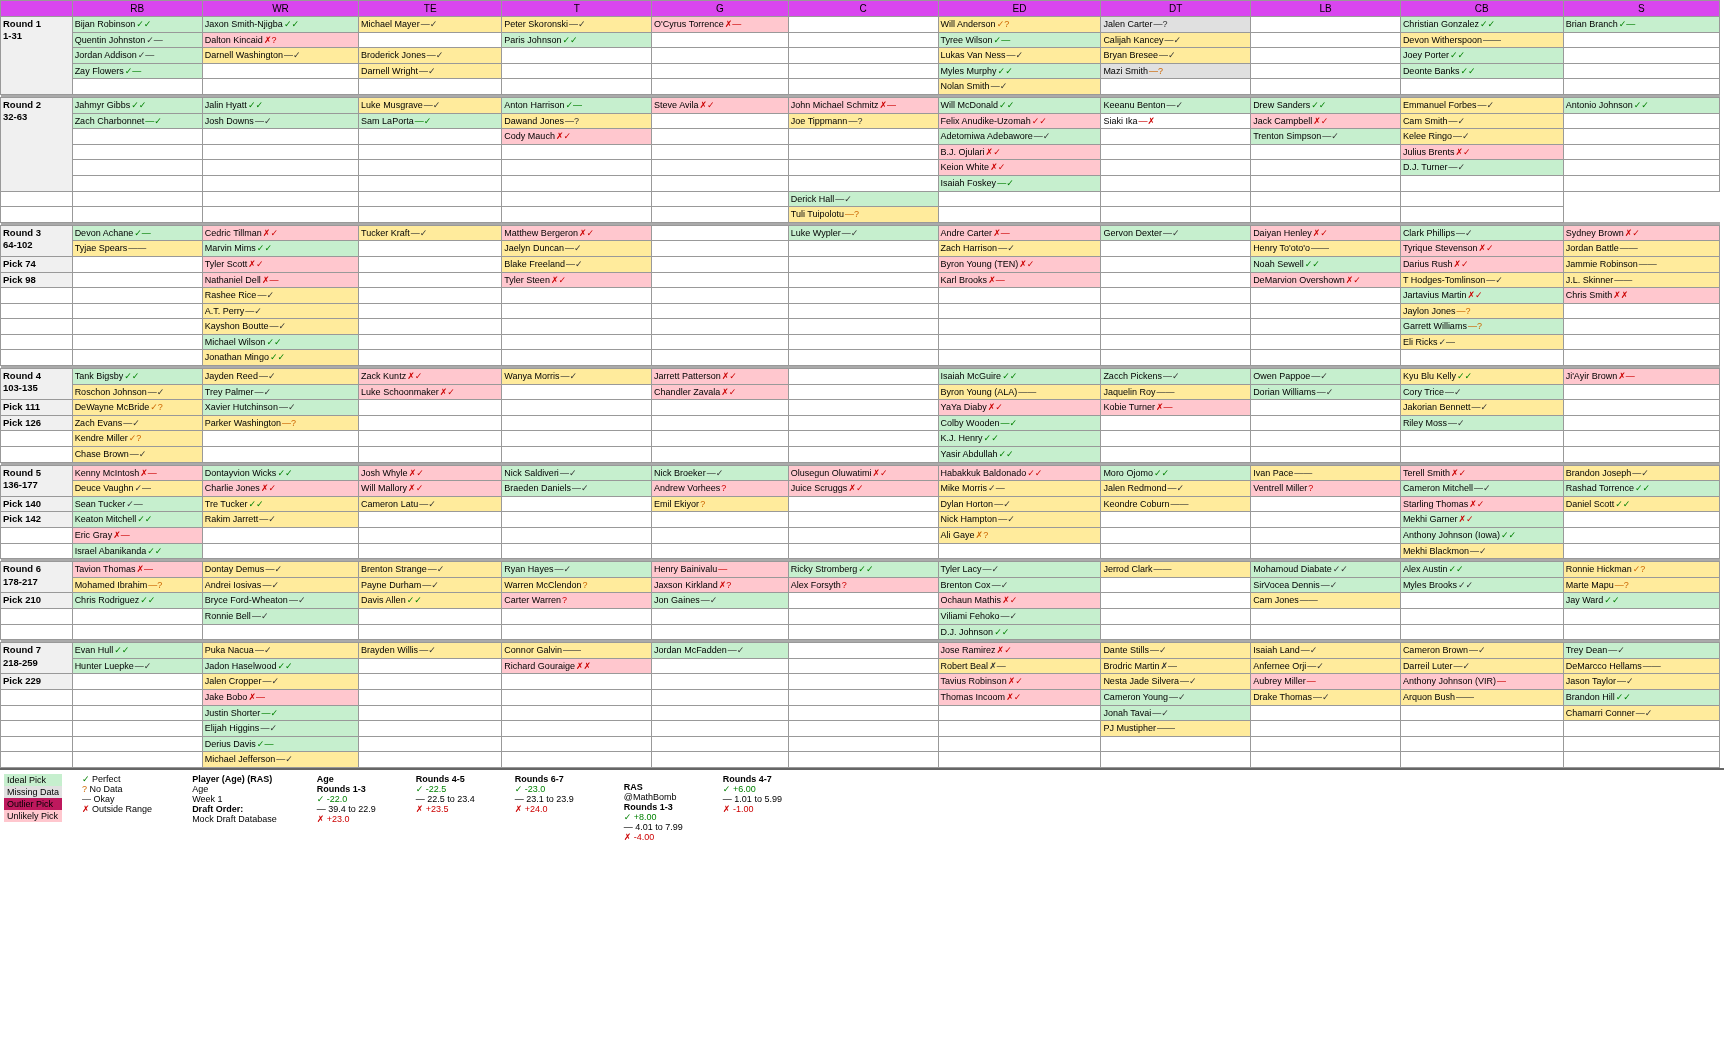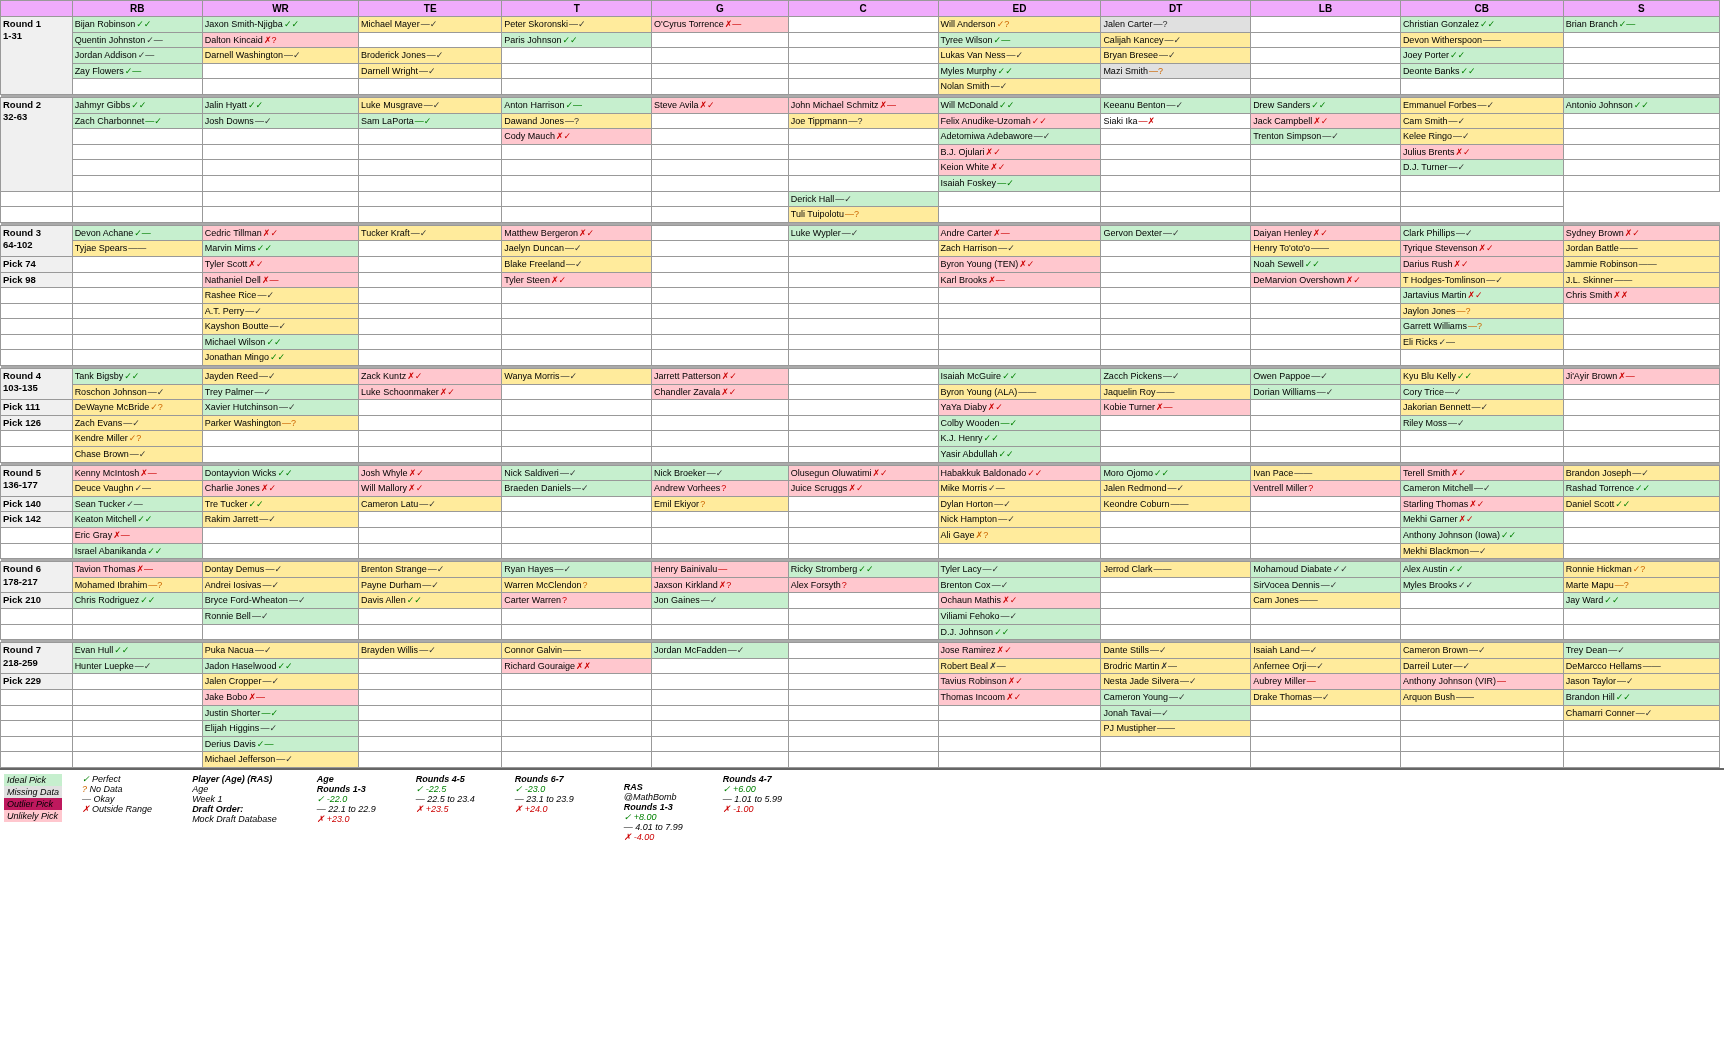--- a/index.html
+++ b/index.html
@@ -13,23 +13,23 @@
     
     .main-table th, .main-table td {
       border: 1px solid #999;
       padding: 1px 2px;
       vertical-align: top;
       font-size: 9.5px;
       line-height: 1.3;
     }
     
     .main-table th {
-      background: #f0abfc;
+      background: #d946ef;
       text-align: center;
-      font-weight: bold;
+      font-weight: normal;
       font-size: 10px;
     }
     
     .round-label {
       background: #f0f0f0;
       font-weight: bold;
       text-align: left;
       font-size: 9px;
       white-space: nowrap;
     }
@@ -57,21 +57,20 @@
     
     
     .key-section {
       display: flex;
       border-top: 2px solid #666;
       padding: 4px;
       font-size: 9px;
       gap: 20px;
       align-items: flex-start;
       background: #fff;
-      font-style: italic;
     }
     
     .key-table { border-collapse: collapse; }
     .key-table td { padding: 1px 3px; font-size: 9px; }
     .key-green { background: #c6efce; }
     .key-yellow { background: #be185d; }
     .key-red { background: #ffc7ce; }
     .key-gray { background: #e0e0e0; }
   </style>
 </head>
@@ -2002,21 +2001,21 @@
     <div><strong>Player (Age) (RAS)</strong></div>
     <div>Age</div>
     <div>Week 1</div>
     <div><strong>Draft Order:</strong></div>
     <div>Mock Draft Database</div>
   </div>
   <div style="margin-left:20px; font-size:9px;">
     <div><strong>Age</strong></div>
     <div><strong>Rounds 1-3</strong></div>
     <div class="icon-check">✓ -22.0</div>
-    <div>— 22.1 to 22.9</div>
+    <div>— 39.4 to 22.9</div>
     <div class="icon-x">✗ +23.0</div>
   </div>
   <div style="margin-left:20px; font-size:9px;">
     <div><strong>Rounds 4-5</strong></div>
     <div class="icon-check">✓ -22.5</div>
     <div>— 22.5 to 23.4</div>
     <div class="icon-x">✗ +23.5</div>
   </div>
   <div style="margin-left:20px; font-size:9px;">
     <div><strong>Rounds 6-7</strong></div>

